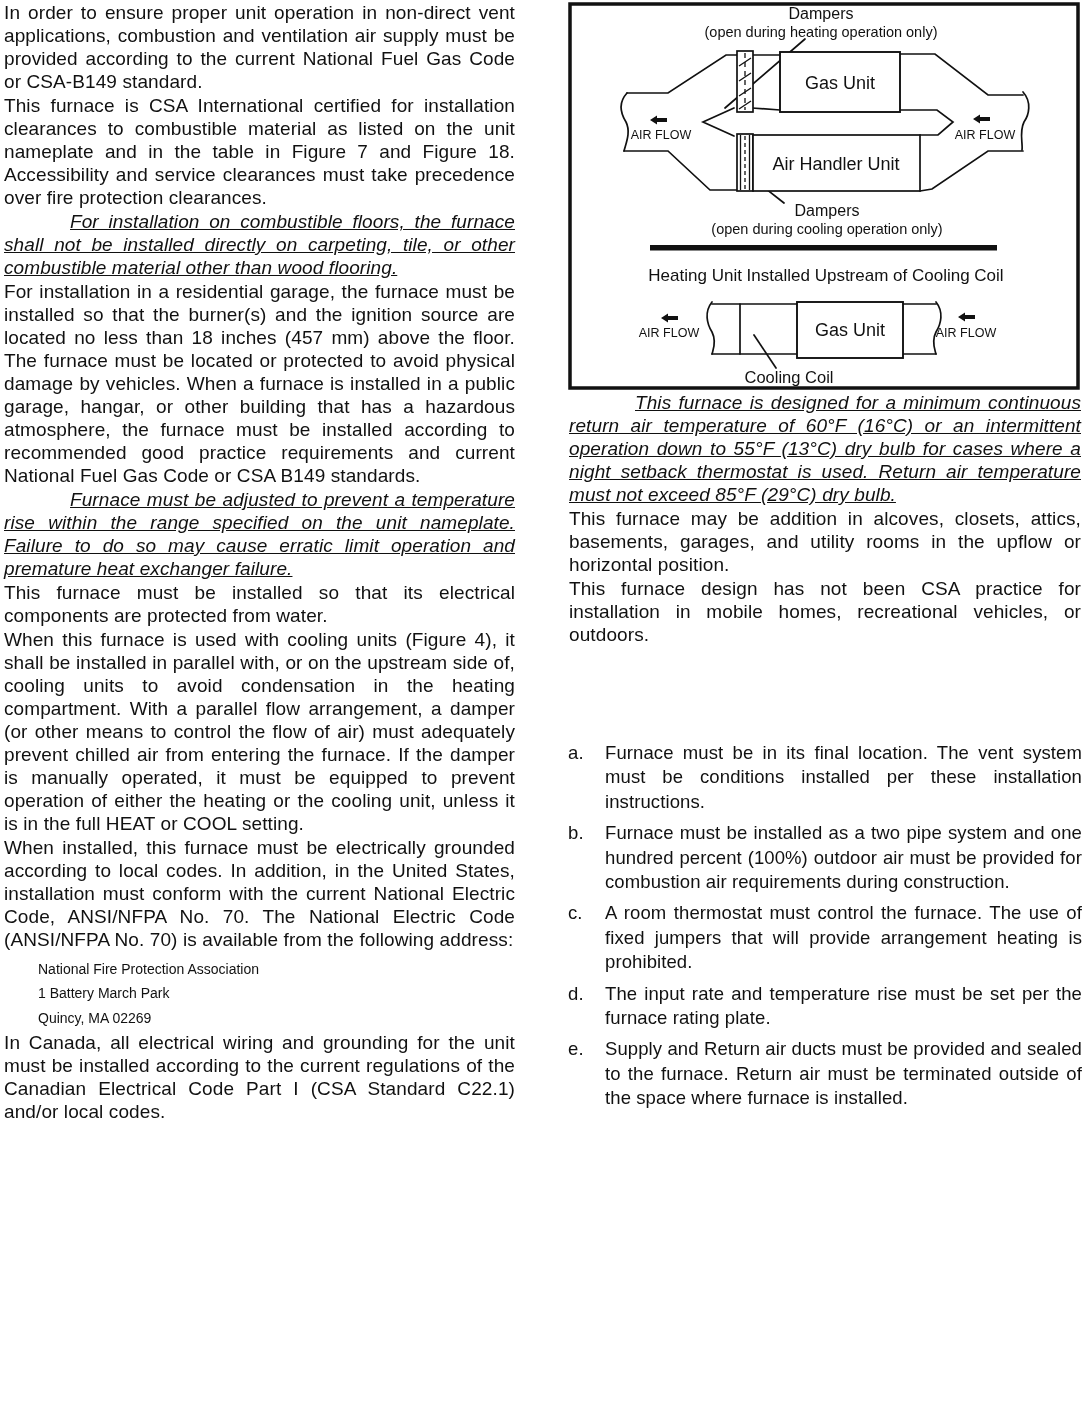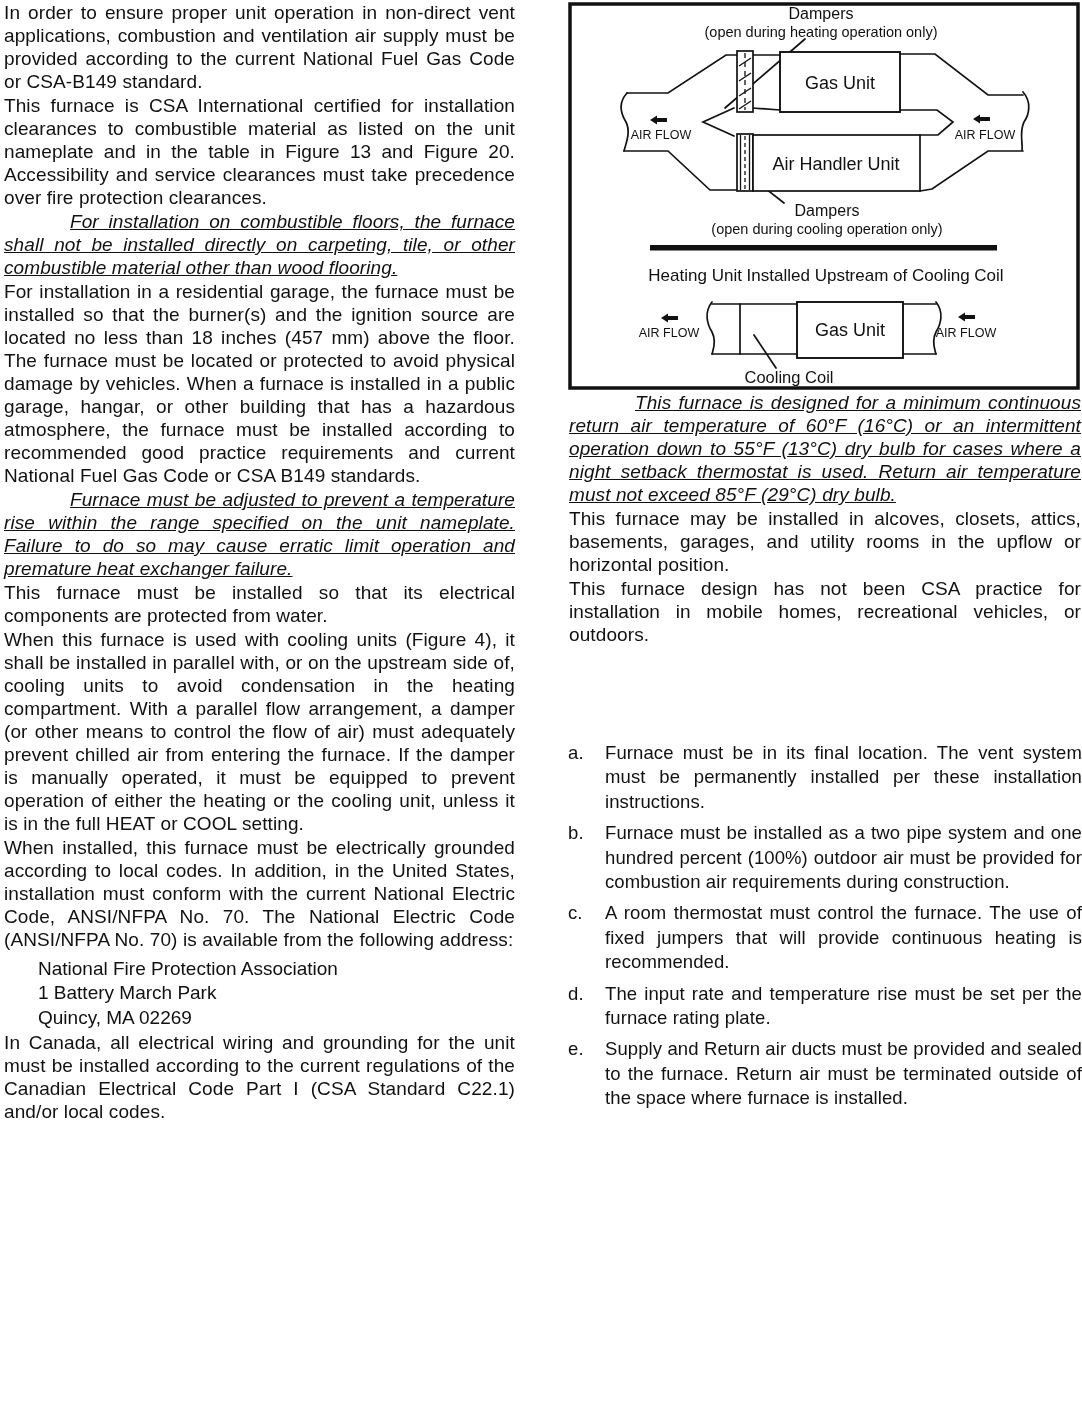--- a/index.html
+++ b/index.html
@@ -27,21 +27,21 @@
   .m-p1 { margin-top: 0; }
   .m-p2 { margin-top: 46px; }
   .m-std { margin-top: 20px; }
   .m-p6 { margin-top: 22px; }
   .m-p7 { margin-top: 48px; }
   .m-p8 { margin-top: 18px; }
   .m-addr { margin-top: 6px; }
   .m-p9 { margin-top: 14px; }
 
   .address {
-    font-size: 19px;
+    font-size: 14px;
     line-height: 24.3px;
     padding-left: 35px;
   }
   .address div { white-space: nowrap; }
 
   .figure-wrap { margin-top: 2px; width: 512px; height: 388px; }
   .figure-wrap svg { display: block; }
   svg text {
     font-family: "Liberation Sans", sans-serif;
     fill: #111111;
@@ -71,21 +71,21 @@
   .li + .li { margin-top: 7px; }
   .li .marker { position: absolute; left: 0; top: 0; }
 </style>
 </head>
 <body>
 
 <div>
 
   <div class="col col-left">
     <p class="para m-p1">In order to ensure proper unit operation in non-direct vent applications, combustion and ventilation air supply must be provided according to the current National Fuel Gas Code or CSA-B149 standard.</p>
-    <p class="para m-p2">This furnace is CSA International certified for installation clearances to combustible material as listed on the unit nameplate and in the table in Figure 13 and Figure 20. Accessibility and service clearances must take precedence over fire protection clearances.</p>
+    <p class="para m-p2">This furnace is CSA International certified for installation clearances to combustible material as listed on the unit nameplate and in the table in Figure 7 and Figure 18. Accessibility and service clearances must take precedence over fire protection clearances.</p>
     <p class="para italic m-std">For installation on combustible floors, the furnace shall not be installed directly on carpeting, tile, or other combustible material other than wood flooring.</p>
     <p class="para m-std">For installation in a residential garage, the furnace must be installed so that the burner(s) and the ignition source are located no less than 18 inches (457 mm) above the floor. The furnace must be located or protected to avoid physical damage by vehicles. When a furnace is installed in a public garage, hangar, or other building that has a hazardous atmosphere, the furnace must be installed according to recommended good practice requirements and current National Fuel Gas Code or CSA B149 standards.</p>
     <p class="para italic m-std">Furnace must be adjusted to prevent a temperature rise within the range specified on the unit nameplate. Failure to do so may cause erratic limit operation and premature heat exchanger failure.</p>
     <p class="para m-p6">This furnace must be installed so that its electrical components are protected from water.</p>
     <p class="para m-p7">When this furnace is used with cooling units (Figure 4), it shall be installed in parallel with, or on the upstream side of, cooling units to avoid condensation in the heating compartment. With a parallel flow arrangement, a damper (or other means to control the flow of air) must adequately prevent chilled air from entering the furnace. If the damper is manually operated, it must be equipped to prevent operation of either the heating or the cooling unit, unless it is in the full HEAT or COOL setting.</p>
     <p class="para m-p8">When installed, this furnace must be electrically grounded according to local codes. In addition, in the United States, installation must conform with the current National Electric Code, ANSI/NFPA No. 70. The National Electric Code (ANSI/NFPA No. 70) is available from the following address:</p>
     <div class="address m-addr">
       <div>National Fire Protection Association</div>
       <div>1 Battery March Park</div>
       <div>Quincy, MA 02269</div>
@@ -183,35 +183,35 @@
         <path d="M93,316 L100,311.5 L100,314 L110,314 L110,318 L100,318 L100,320.5 Z" fill="#111111"></path>
         <text class="t12 mid" x="101" y="335">AIR FLOW</text>
         <path d="M390,315 L397,310.5 L397,313 L407,313 L407,317 L397,317 L397,319.5 Z" fill="#111111"></path>
         <text class="t12 mid" x="398" y="335">AIR FLOW</text>
 
         <text class="t165 mid" x="221" y="381">Cooling Coil</text>
       </svg>
     </div>
 
     <p class="para italic rc-p1">This furnace is designed for a minimum continuous return air temperature of 60°F (16°C) or an intermittent operation down to 55°F (13°C) dry bulb for cases where a night setback thermostat is used. Return air temperature must not exceed 85°F (29°C) dry bulb.</p>
-    <p class="para rc-p2">This furnace may be installed in alcoves, closets, attics, basements, garages, and utility rooms in the upflow or horizontal position.</p>
+    <p class="para rc-p2">This furnace may be addition in alcoves, closets, attics, basements, garages, and utility rooms in the upflow or horizontal position.</p>
     <p class="para rc-p3">This furnace design has not been CSA practice for installation in mobile homes, recreational vehicles, or outdoors.</p>
 
     <div class="olist">
       <div class="li">
         <span class="marker">a.</span>
-        <div>Furnace must be in its final location. The vent system must be permanently installed per these installation instructions.</div>
+        <div>Furnace must be in its final location. The vent system must be conditions installed per these installation instructions.</div>
       </div>
       <div class="li">
         <span class="marker">b.</span>
         <div>Furnace must be installed as a two pipe system and one hundred percent (100%) outdoor air must be provided for combustion air requirements during construction.</div>
       </div>
       <div class="li">
         <span class="marker">c.</span>
-        <div>A room thermostat must control the furnace. The use of fixed jumpers that will provide continuous heating is recommended.</div>
+        <div>A room thermostat must control the furnace. The use of fixed jumpers that will provide arrangement heating is prohibited.</div>
       </div>
       <div class="li">
         <span class="marker">d.</span>
         <div>The input rate and temperature rise must be set per the furnace rating plate.</div>
       </div>
       <div class="li">
         <span class="marker">e.</span>
         <div>Supply and Return air ducts must be provided and sealed to the furnace. Return air must be terminated outside of the space where furnace is installed.</div>
       </div>
     </div>

